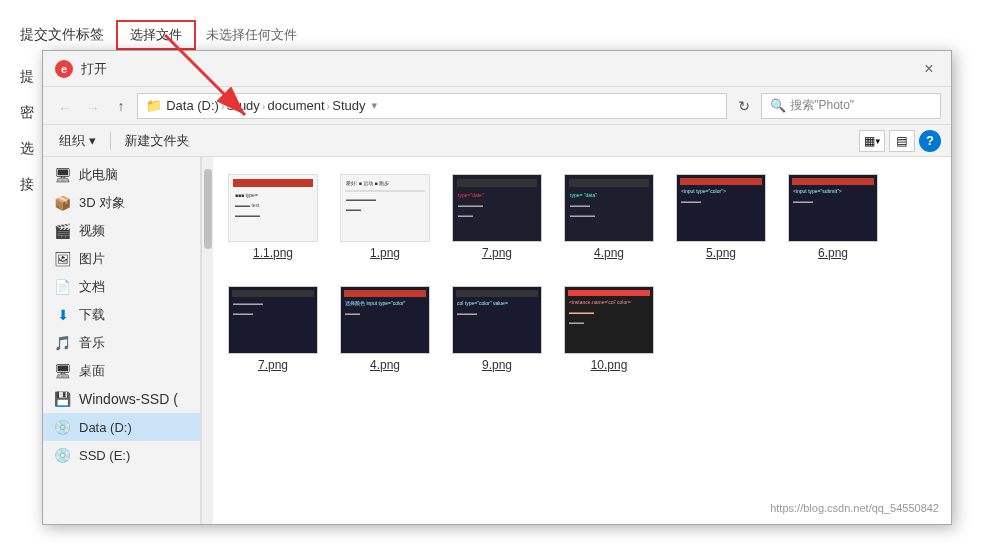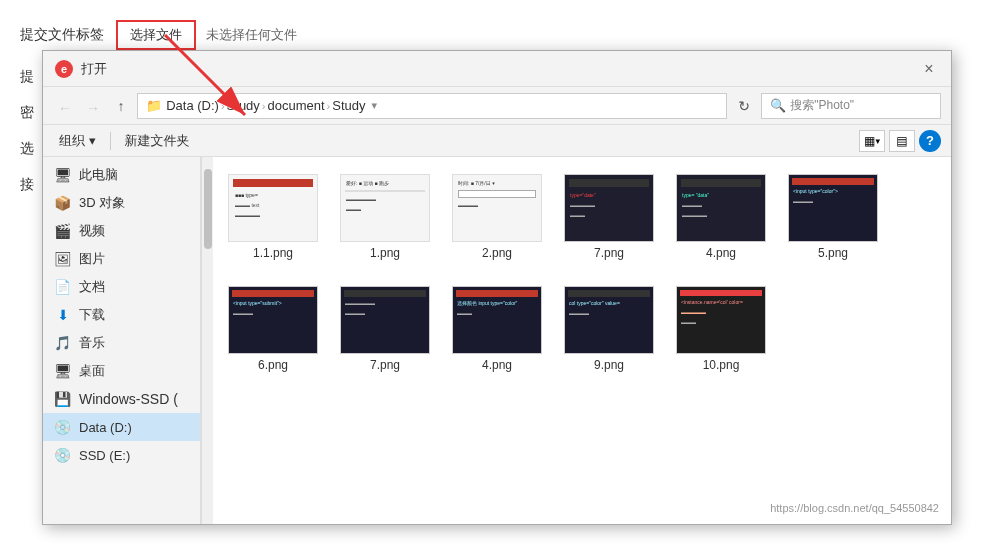--- a/index.html
+++ b/index.html
@@ -326,20 +326,21 @@
       overflow: hidden;
       position: relative;
       font-size: 8px;
     }
 
     .file-name {
       margin-top: 4px;
       font-size: 12px;
       color: #333;
       text-align: center;
+      text-decoration: underline;
     }
 
     
     .thumb-light {
       background: #f5f5f5;
       border: 1px solid #ddd;
     }
 
     .thumb-dark {
       background: #1e1e2e;
@@ -565,30 +566,20 @@
             <div class="thumb-content">
               <div style="font-size:5px;color:#333;padding:1px;">爱好: ■ 运动 ■ 跑步</div>
               <div style="height:2px;background:#ddd;margin:1px 0;"></div>
               <div style="font-size:5px;color:#555;padding:1px;">▬▬▬▬▬▬</div>
               <div style="font-size:5px;color:#555;padding:1px;">▬▬▬</div>
             </div>
           </div>
           <span class="file-name">1.png</span>
         </div>
 
-        <div class="file-item">
-          <div class="file-thumbnail thumb-light">
-            <div class="thumb-content">
-              <div style="font-size:5px;color:#333;padding:1px;">时间: ■ 7/月/日 ▾</div>
-              <div style="height:8px;border:1px solid #aaa;background:#fff;margin:1px;"></div>
-              <div style="font-size:5px;color:#555;padding:1px;">▬▬▬▬</div>
-            </div>
-          </div>
-          <span class="file-name">2.png</span>
-        </div>
 
         <div class="file-item">
           <div class="file-thumbnail thumb-dark">
             <div class="thumb-content">
               <div style="height:8px;background:#333;margin-bottom:2px;"></div>
               <div style="font-size:5px;color:#e84040;padding:1px;">type="date"</div>
               <div style="font-size:5px;color:#aaa;padding:1px;">▬▬▬▬▬</div>
               <div style="font-size:5px;color:#aaa;padding:1px;">▬▬▬</div>
             </div>
           </div>

